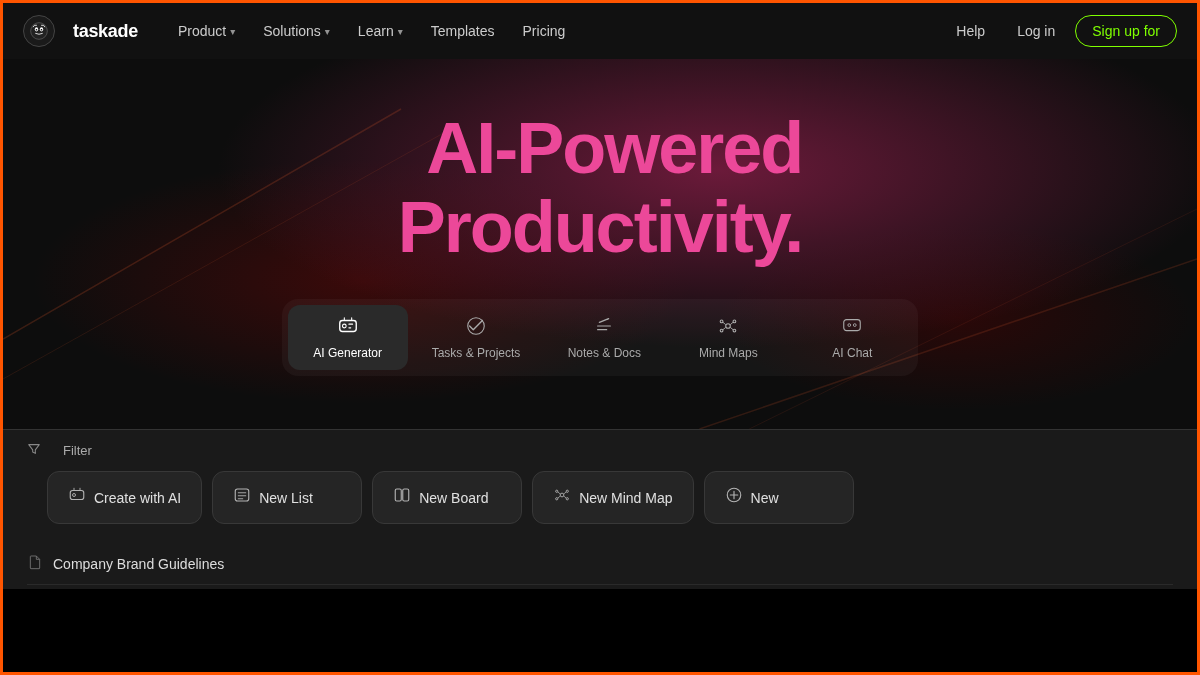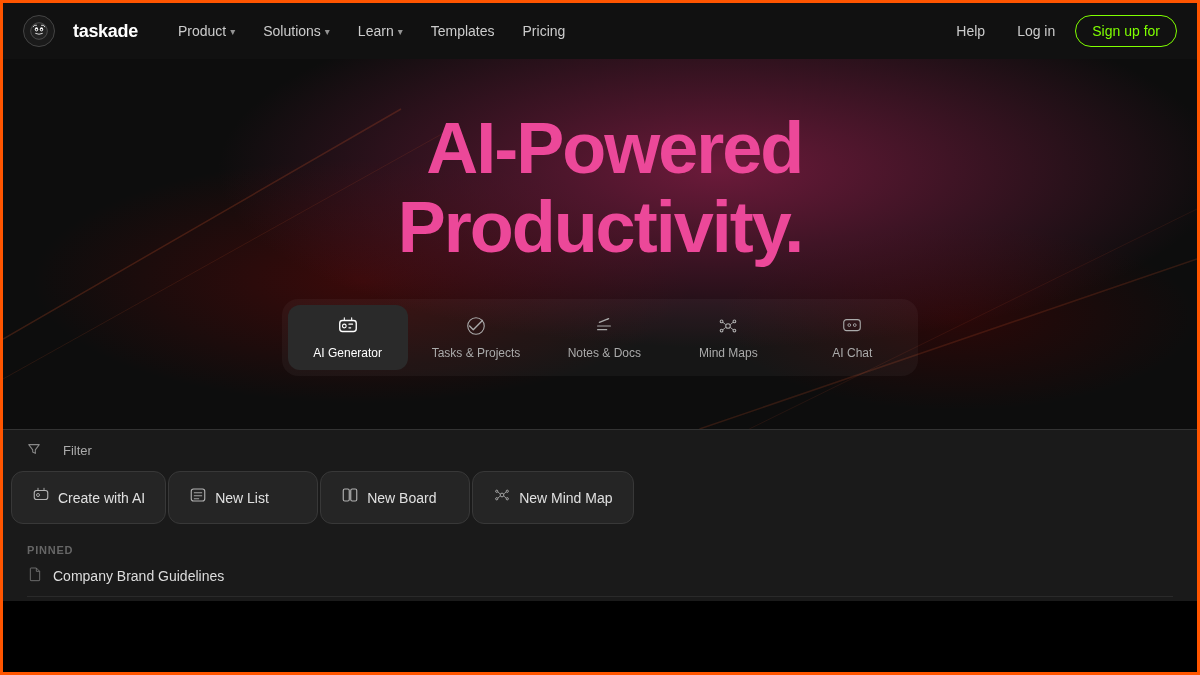--- a/index.html
+++ b/index.html
@@ -204,23 +204,24 @@
       color: #aaa;
       font-size: 13px;
     }
 
     .filter-icon {
       font-size: 14px;
     }
 
     .action-buttons {
       display: flex;
-      gap: 2px;
-      padding: 4px 8px 12px;
+      gap: 10px;
+      padding: 4px 32px 12px;
       overflow: hidden;
+      margin-left: 12px;
     }
 
     .action-btn {
       display: flex;
       align-items: center;
       gap: 8px;
       padding: 14px 20px;
       background: #252525;
       border: 1px solid #383838;
       border-radius: 12px;
@@ -435,24 +436,32 @@
           <circle cx="19" cy="7" r="1.5" stroke="#ccc" stroke-width="1.2" fill="none"></circle>
           <circle cx="19" cy="17" r="1.5" stroke="#ccc" stroke-width="1.2" fill="none"></circle>
           <line x1="9.5" y1="10.5" x2="6.5" y2="8" stroke="#ccc" stroke-width="1"></line>
           <line x1="9.5" y1="13.5" x2="6.5" y2="16" stroke="#ccc" stroke-width="1"></line>
           <line x1="14.5" y1="10.5" x2="17.5" y2="8" stroke="#ccc" stroke-width="1"></line>
           <line x1="14.5" y1="13.5" x2="17.5" y2="16" stroke="#ccc" stroke-width="1"></line>
         </svg>
       </span>
       <span>New Mind Map</span>
     </button>
+    <button class="action-btn">
+      <span class="action-btn-icon">
+        <svg width="18" height="18" viewBox="0 0 24 24" fill="none">
+          <circle cx="12" cy="12" r="9" stroke="#ccc" stroke-width="1.5" fill="none"></circle>
+          <path d="M12 7v10M7 12h10" stroke="#ccc" stroke-width="1.5" stroke-linecap="round"></path>
+        </svg>
+      </span>
+      <span>New</span>
+    </button>
   </div>
 
   <div class="pinned-section">
-    <div class="pinned-label">PINNED</div>
     <div class="pinned-item">
       <span class="pinned-item-icon">
         <svg width="16" height="16" viewBox="0 0 24 24" fill="none">
           <path d="M6 3h8l5 5v13a1 1 0 01-1 1H6a1 1 0 01-1-1V4a1 1 0 011-1z" stroke="#777" stroke-width="1.3" fill="none"></path>
           <path d="M14 3v5h5" stroke="#777" stroke-width="1.3" fill="none"></path>
         </svg>
       </span>
       <span>Company Brand Guidelines</span>
     </div>
   </div>

